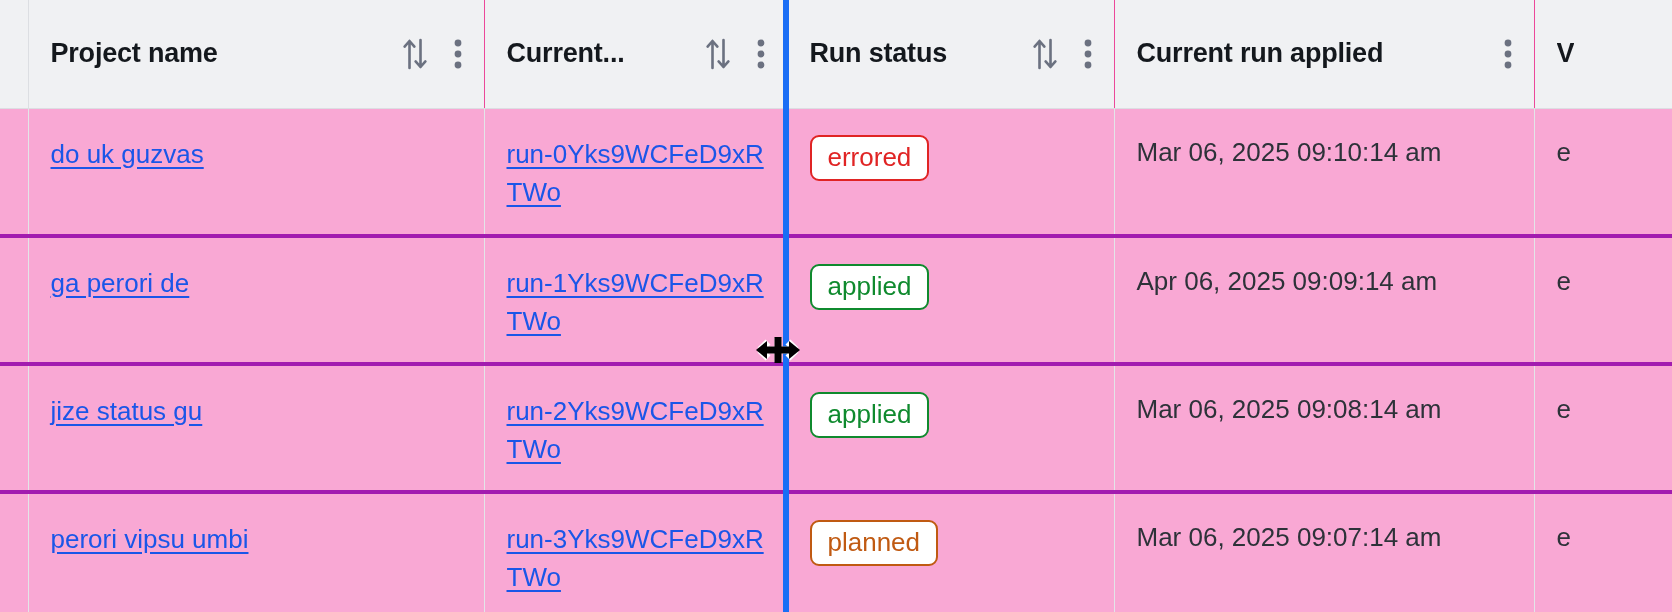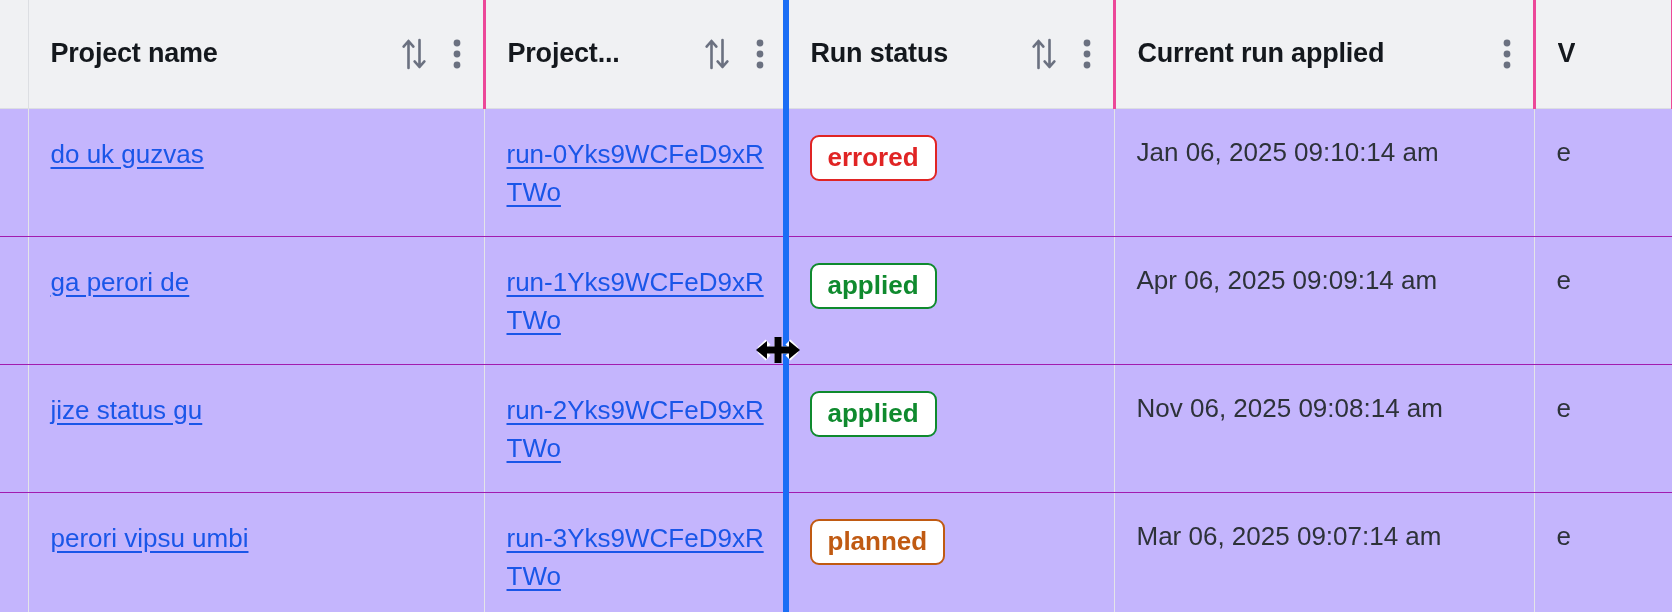--- a/index.html
+++ b/index.html
@@ -34,21 +34,21 @@
   col.c-currun   { width: 303px; }
   col.c-status   { width: 327px; }
   col.c-applied  { width: 420px; }
   col.c-vcs      { width: 138px; }
 
   
   thead tr { height: 108px; }
   thead th {
     background: #f0f1f3;
     border-bottom: 1px solid #dcdee2;
-    border-right: 3px solid #ec4899;
+    border-right: 1px solid #ec4899;
     padding: 4px 22px;
     vertical-align: middle;
     text-align: left;
     font-size: 27px;
     font-weight: 700;
     color: #111418;
     white-space: nowrap;
     position: relative;
   }
   thead th.select-col { padding: 0; border-right: 1px solid #dcdee2; }
@@ -76,27 +76,27 @@
     gap: 26px;
     flex: 0 0 auto;
   }
 
   .sort-icon { display: block; width: 26px; height: 34px; }
   .kebab-icon { display: block; width: 8px; height: 34px; }
 
   
   tbody tr { height: 128px; }
   tbody td {
-    border-bottom: 1px solid #a21caf;
+    border-bottom: 4px solid #a21caf;
     border-right: 1px solid #e3e5e8;
     padding: 0 22px;
     vertical-align: top;
     font-size: 26px;
     color: #2d3239;
-    background: #c4b5fd;
+    background: #f9a8d4;
   }
   tbody td.select-col { padding: 0; }
   td .cell-pad { padding-top: 26px; }
 
   a.row-link {
     color: #1a56e8;
     text-decoration: underline;
     text-underline-offset: 4px;
     font-size: 26px;
     line-height: 38px;
@@ -122,21 +122,20 @@
   
   .badge {
     display: inline-block;
     border: 2px solid currentColor;
     border-radius: 9px;
     padding: 5px 16px 7px 16px;
     font-size: 26px;
     line-height: 30px;
     background: #ffffff;
     white-space: nowrap;
-    font-weight: bold;
   }
   .badge.errored { color: #e02424; }
   .badge.applied { color: #0f8a2e; }
   .badge.planned { color: #c05a12; }
 
   
   #resize-guide {
     position: absolute;
     left: 783px;
     top: 0;
@@ -194,21 +193,21 @@
                   <circle cx="4" cy="17" r="3.4" fill="#6b7180"></circle>
                   <circle cx="4" cy="28" r="3.4" fill="#6b7180"></circle>
                 </svg>
               </span>
             </span>
           </div>
         </th>
 
         <th>
           <div class="th-inner">
-            <span class="th-label">Project...</span>
+            <span class="th-label">Current...</span>
             <span class="th-tools">
               <span class="sort-btn">
                 <svg class="sort-icon" viewBox="0 0 26 34" fill="none" aria-hidden="true">
                   <path d="M7.5 31V4 M7.5 4 L2.6 9.6 M7.5 4 L12.4 9.6" stroke="#6b7180" stroke-width="2.6" stroke-linecap="round" stroke-linejoin="round"></path>
                   <path d="M18.5 3 V30 M18.5 30 L13.6 24.4 M18.5 30 L23.4 24.4" stroke="#6b7180" stroke-width="2.6" stroke-linecap="round" stroke-linejoin="round"></path>
                 </svg>
               </span>
               <span class="menu-btn">
                 <svg class="kebab-icon" viewBox="0 0 8 34" aria-hidden="true">
                   <circle cx="4" cy="6" r="3.4" fill="#6b7180"></circle>
@@ -279,21 +278,21 @@
             <a class="row-link">run-0Yks9WCFeD9xRTWo</a>
           </div>
         </td>
         <td>
           <div class="cell-pad">
             <span class="badge errored">errored</span>
           </div>
         </td>
         <td>
           <div class="cell-pad">
-            <span class="date-text">Jan 06, 2025 09:10:14 am</span>
+            <span class="date-text">Mar 06, 2025 09:10:14 am</span>
           </div>
         </td>
         <td>
           <div class="cell-pad">
             <span class="vcs-text">e</span>
           </div>
         </td>
       </tr>
 
       <tr>
@@ -337,21 +336,21 @@
             <a class="row-link">run-2Yks9WCFeD9xRTWo</a>
           </div>
         </td>
         <td>
           <div class="cell-pad">
             <span class="badge applied">applied</span>
           </div>
         </td>
         <td>
           <div class="cell-pad">
-            <span class="date-text">Nov 06, 2025 09:08:14 am</span>
+            <span class="date-text">Mar 06, 2025 09:08:14 am</span>
           </div>
         </td>
         <td>
           <div class="cell-pad">
             <span class="vcs-text">e</span>
           </div>
         </td>
       </tr>
 
       <tr>

